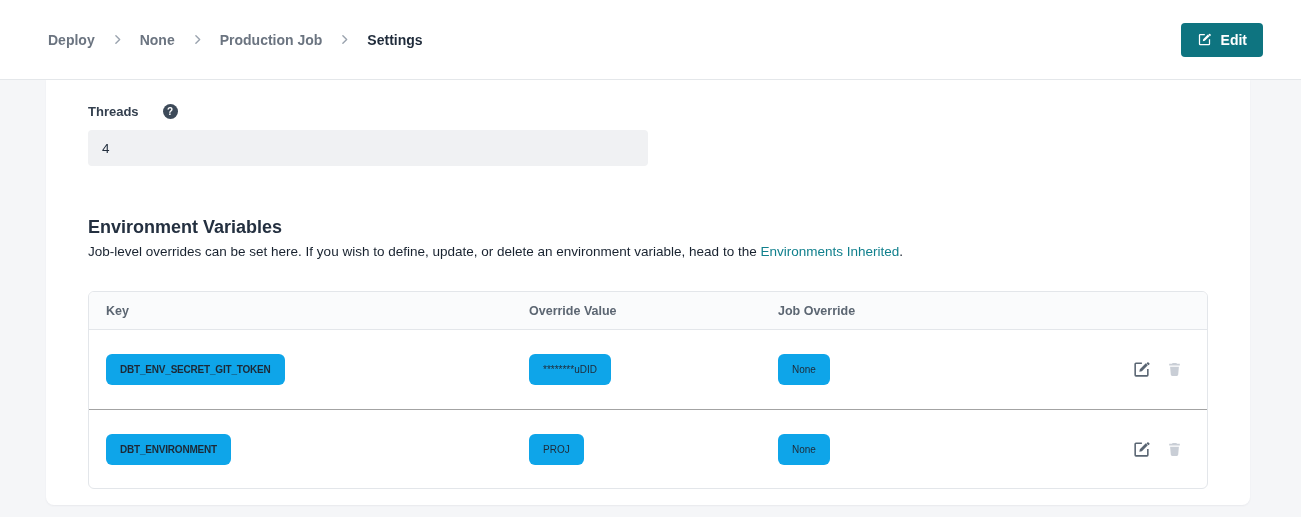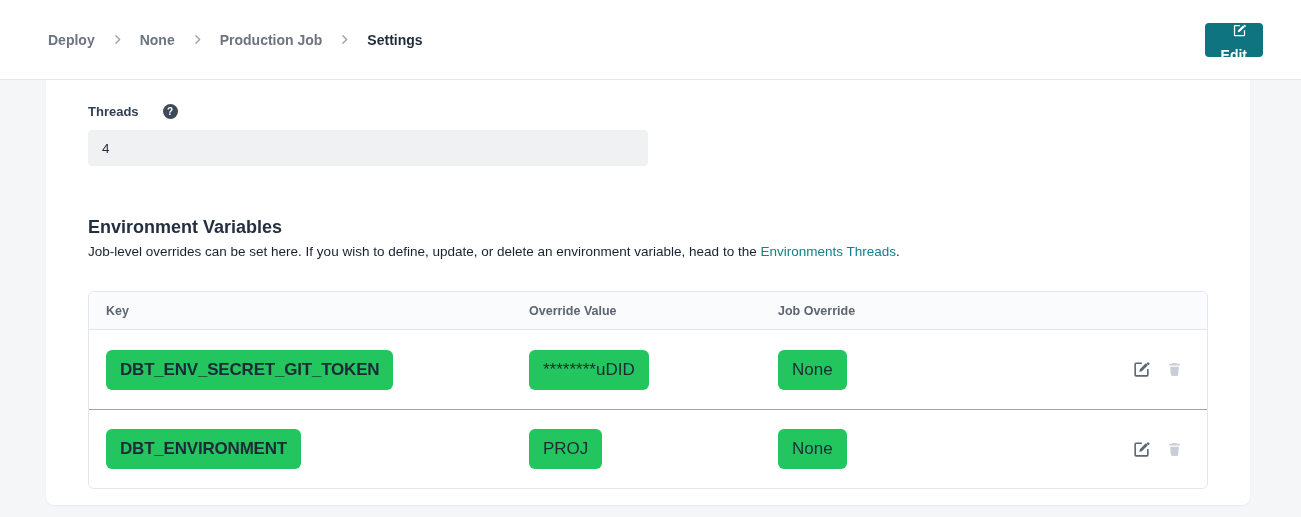--- a/index.html
+++ b/index.html
@@ -19,28 +19,27 @@
     border-bottom:1px solid #e4e7ea;
     display:flex; align-items:center; justify-content:space-between;
     padding:0 38px 0 48px;
     z-index:2;
   }
   .breadcrumb { display:flex; align-items:center; gap:16px; font-size:14px; }
   .crumb { color:#6b7480; font-weight:600; text-decoration:none; cursor:pointer; }
   .crumb.current { color:#1f2b3a; font-weight:700; cursor:default; }
   .crumb-sep { display:flex; align-items:center; color:#9aa3ae; }
   .btn-edit {
-    display:flex; align-items:flex-end; gap:9px;
+    display:flex; align-items:center; gap:9px;
     height:34px; padding:0 16px;
     background:#0e7480; color:#ffffff;
     border:none; border-radius:4px;
     font-family:"Liberation Sans", sans-serif;
     font-size:14px; font-weight:700;
     cursor:pointer;
-    flex-direction:column;
   }
 
   
   .card {
     position:absolute; top:80px; left:46px;
     width:1204px; height:425px;
     background:#ffffff;
     border-radius:0 0 8px 8px;
     box-shadow:0 1px 2px rgba(30,40,60,.06);
     padding:22px 42px 0 42px;
@@ -88,24 +87,24 @@
   .t-head {
     height:38px;
     background:#fafbfc;
     border-bottom:1px solid #e3e6ea;
     font-size:12.5px; font-weight:700; color:#5c6672;
   }
   .t-row { height:79px; }
   .t-row + .t-row { border-top:1px solid #a3a3a3; }
   .pill {
     display:inline-block;
-    background:#22c55e;
+    background:#0ea5e9;
     border-radius:6px;
     padding:10px 14px;
-    font-size:17px;
+    font-size:10px;
     color:#1f2a37;
     justify-self:start;
   }
   .pill.key { font-weight:700; color:#1d2936; letter-spacing:-0.2px; }
   .row-actions { display:flex; align-items:center; gap:15px; }
   .icon-btn {
     background:none; border:none; padding:0; cursor:pointer;
     display:flex; align-items:center;
   }
   .icon-edit { color:#5a6673; }
@@ -150,21 +149,21 @@
 
 <div class="card">
 
   <div class="field-label-row">
     <span class="field-label">Threads</span>
     <span class="help-dot">?</span>
   </div>
   <div class="field-input">4</div>
 
   <h2 class="section-title">Environment Variables</h2>
-  <p class="section-desc"><span>Job-level overrides can be set here. If you wish to define, update, or delete an environment variable, head to the </span><a class="link">Environments Threads</a><span>.</span></p>
+  <p class="section-desc"><span>Job-level overrides can be set here. If you wish to define, update, or delete an environment variable, head to the </span><a class="link">Environments Inherited</a><span>.</span></p>
 
   <div class="env-table">
     <div class="t-head">
       <span>Key</span>
       <span>Override Value</span>
       <span>Job Override</span>
       <span></span>
     </div>
 
     <div class="t-row">

